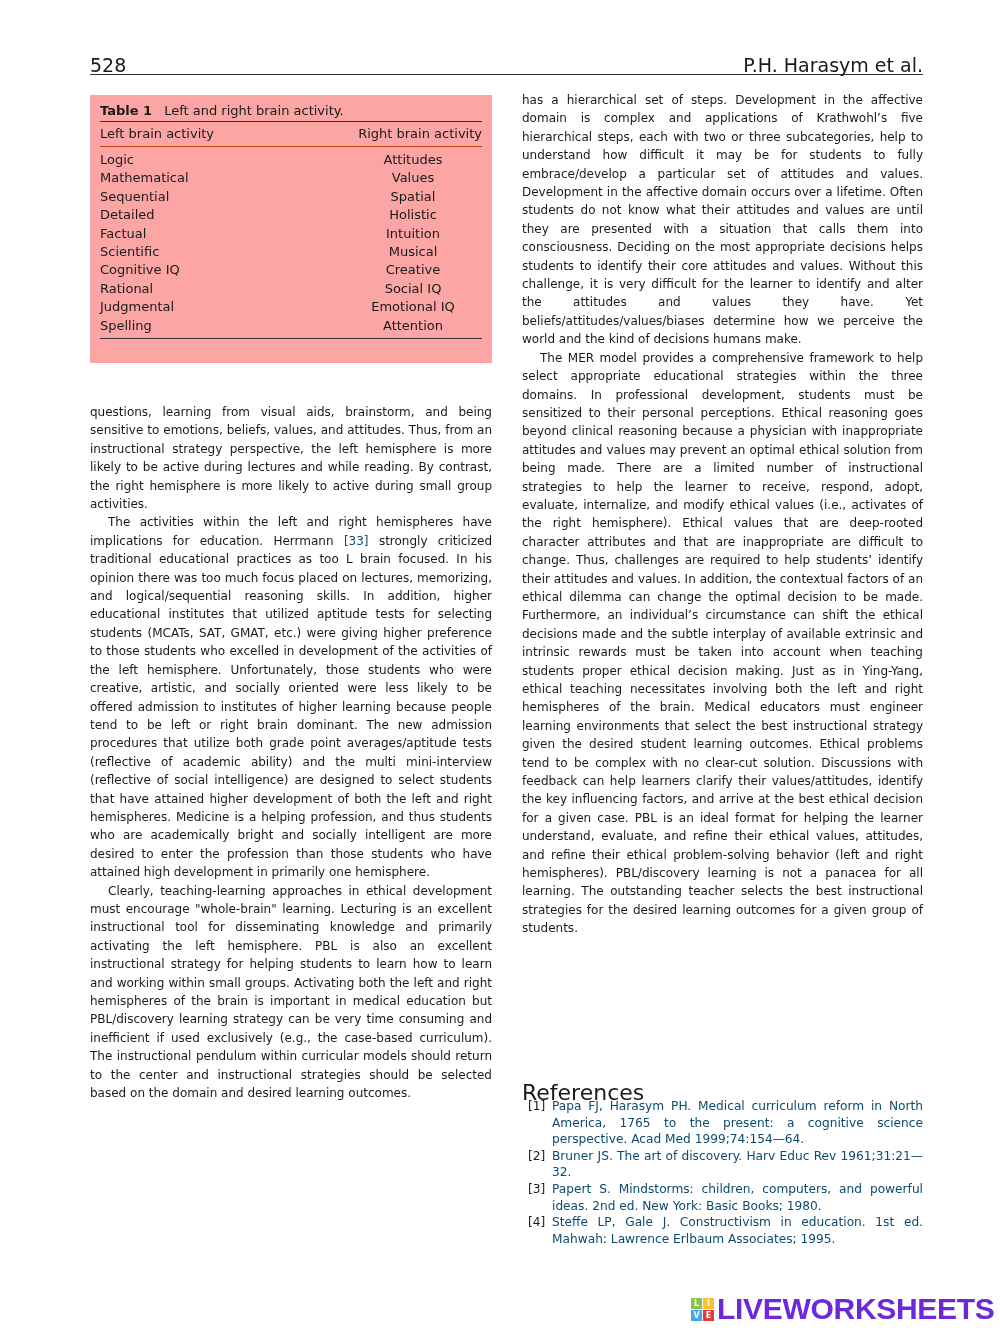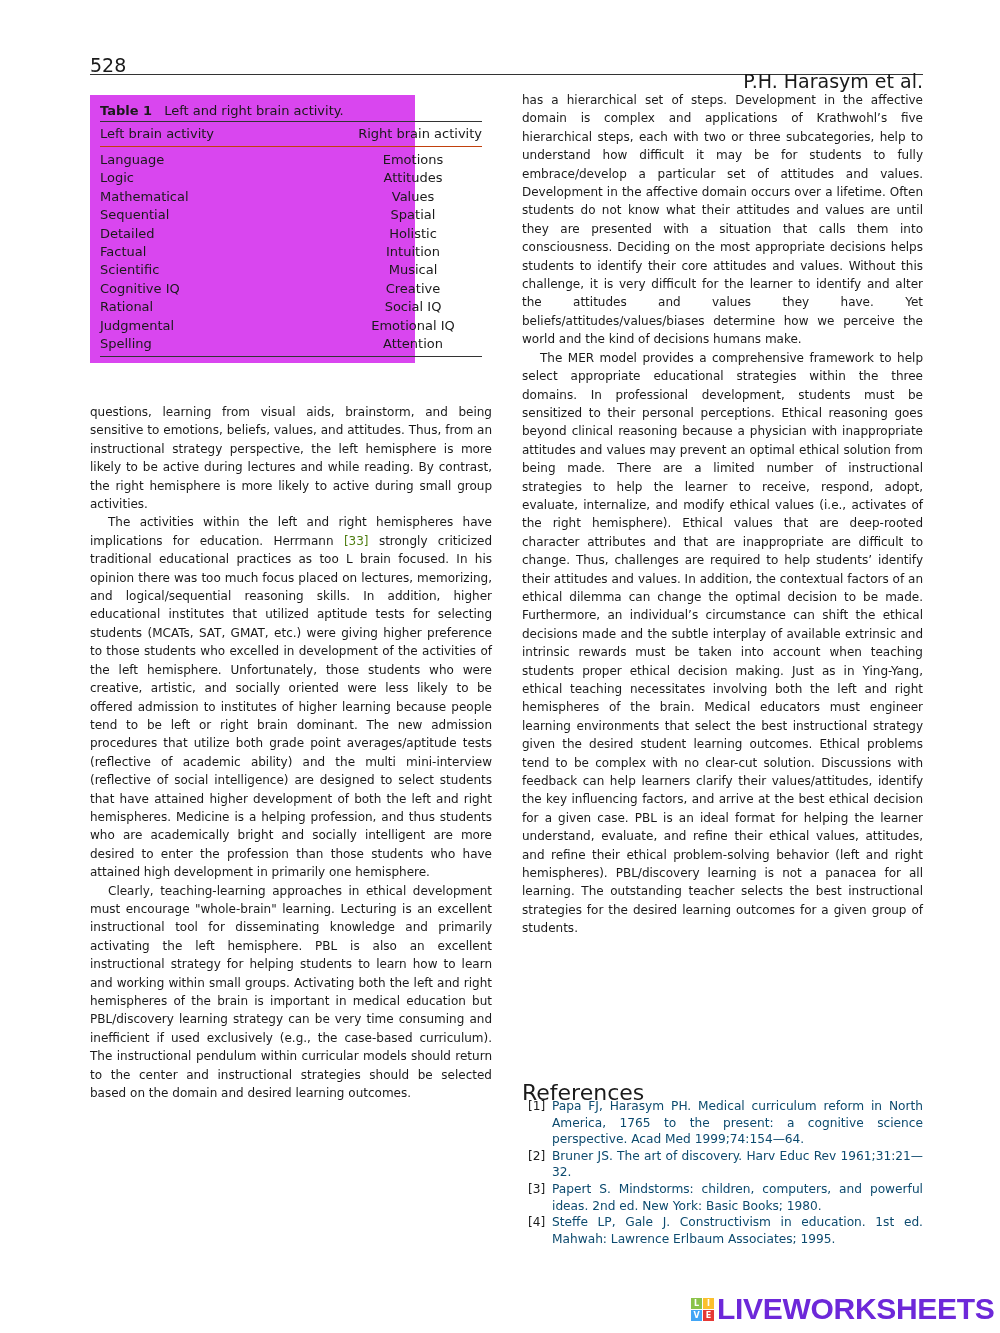--- a/index.html
+++ b/index.html
@@ -1,28 +1,28 @@
 <!DOCTYPE html>
 <html><head>
 <meta charset="utf-8">
 <style>
   html, body { margin: 0; padding: 0; background: #ffffff; }
   body { width: 1000px; height: 1333px; position: relative; overflow: hidden;
          font-family: "DejaVu Sans", sans-serif; color: #1a1a1a; }
   .header { position: absolute; left: 90px; top: 52px; width: 833px; height: 22px;
             border-bottom: 1px solid #333; font-size: 19px; }
   .header .pg { position: absolute; left: 0; top: 2px; }
-  .header .auth { position: absolute; right: 0; top: 18px; }
+  .header .auth { position: absolute; right: 0; top: 2px; }
   .col { position: absolute; font-size: 12px; line-height: 18.4px; text-align: justify; }
   .col p { margin: 0; }
   .col p.ind { text-indent: 18px; }
   .left { left: 90px; width: 402px; }
   .right { left: 522px; width: 401px; }
-  .cite { color: #4d7c0f; margin-top: 24px; }
-  .table-box { position: absolute; left: 90px; top: 95px; width: 325px; height: 268px; background: #d946ef; }
+  .cite { color: #0c4a6e; margin-top: 24px; }
+  .table-box { position: absolute; left: 90px; top: 95px; width: 402px; height: 268px; background: #fca5a5; }
   .table-inner { position: absolute; left: 10px; top: 6px; width: 382px; font-size: 13px; }
   .t-cap { height: 20px; line-height: 20px; border-bottom: 1px solid #333; }
   .t-cap b { font-weight: bold; margin-right: 12px; }
   .t-head { display: flex; justify-content: space-between; height: 24px; line-height: 24px; border-bottom: 1px solid #c2410c; margin-bottom: 4px; }
   .t-row { display: flex; height: 18.4px; line-height: 18.4px; }
   .t-row .l { flex: 1; }
   .t-row .r { width: 140px; text-align: center; margin-right: -1px; }
   .t-bottom { border-top: 1.5px solid #333; margin-top: 3px; }
   .refs-title { position: absolute; left: 522px; top: 1056px; font-size: 22px; font-weight: normal; margin-top: 24px; }
   .refs { position: absolute; left: 528px; top: 1098px; width: 395px; font-size: 12.2px; line-height: 16.6px; }
@@ -44,24 +44,20 @@
 
 <div class="table-box">
   <div class="table-inner">
     <div class="t-cap">
       <b>Table 1</b><span>Left and right brain activity.</span>
     </div>
     <div class="t-head">
       <span>Left brain activity</span>
       <span>Right brain activity</span>
     </div>
-    <div class="t-row">
-        <span class="l">Language</span>
-        <span class="r">Emotions</span>
-      </div>
     <div class="t-row">
         <span class="l">Logic</span>
         <span class="r">Attitudes</span>
       </div>
     <div class="t-row">
         <span class="l">Mathematical</span>
         <span class="r">Values</span>
       </div>
     <div class="t-row">
         <span class="l">Sequential</span>

